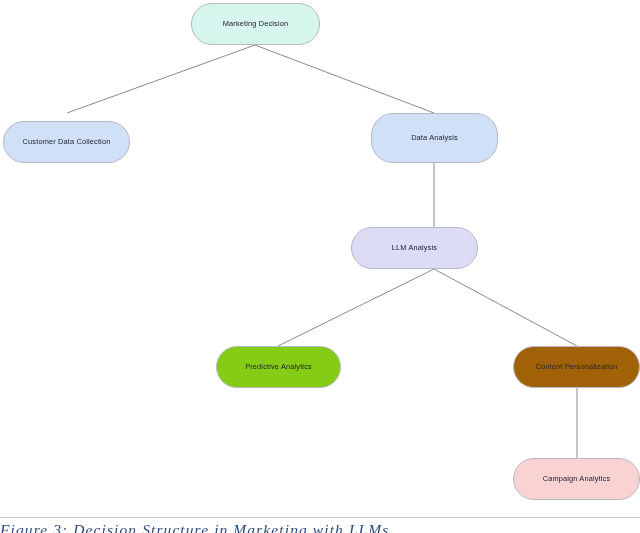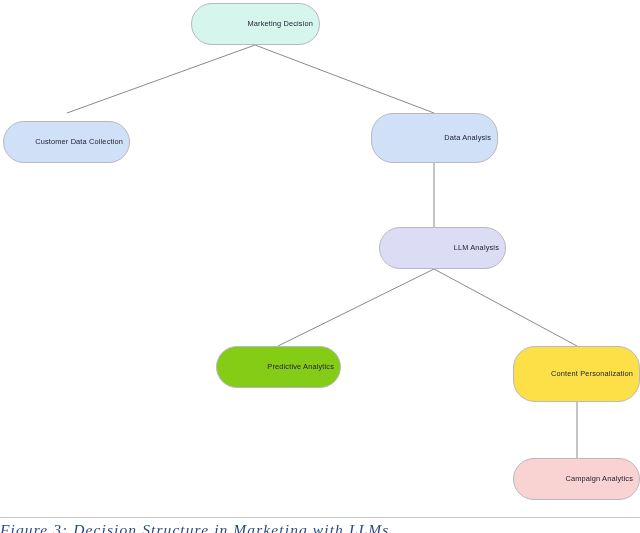--- a/index.html
+++ b/index.html
@@ -27,21 +27,21 @@
     top: 0;
     width: 640px;
     height: 533px;
     pointer-events: none;
   }
   .node {
     position: absolute;
     box-sizing: border-box;
     display: flex;
     align-items: center;
-    justify-content: flex-end;
+    justify-content: center;
     border-radius: 22px;
     border: 1px solid #b9b9c4;
     font-family: "Liberation Sans", sans-serif;
     font-size: 7.4px;
     letter-spacing: 0.15px;
     color: #222233;
     text-align: center;
     white-space: nowrap;
     line-height: 1;
   }
@@ -86,27 +86,27 @@
   <div id="node-layer">
       <div class="node" style="left: 191px; top: 3px; width: 129px; height: 42px; background: rgb(214, 245, 236); border-color: rgb(185, 185, 196); color: rgb(34, 34, 51);">
         <span class="node-label">Marketing Decision</span>
       </div>
       <div class="node" style="left: 3px; top: 113px; width: 127px; height: 42px; background: rgb(207, 224, 247); border-color: rgb(185, 185, 196); color: rgb(34, 34, 51); margin-top: 8px;">
         <span class="node-label">Customer Data Collection</span>
       </div>
       <div class="node" style="left: 371px; top: 113px; width: 127px; height: 50px; background: rgb(207, 224, 247); border-color: rgb(185, 185, 196); color: rgb(34, 34, 51);">
         <span class="node-label">Data Analysis</span>
       </div>
-      <div class="node" style="left: 379px; top: 227px; width: 127px; height: 42px; background: rgb(220, 220, 245); border-color: rgb(185, 185, 196); color: rgb(34, 34, 51);">
+      <div class="node" style="left: 351px; top: 227px; width: 127px; height: 42px; background: rgb(220, 220, 245); border-color: rgb(185, 185, 196); color: rgb(34, 34, 51);">
         <span class="node-label">LLM Analysis</span>
       </div>
       <div class="node" style="left: 216px; top: 346px; width: 125px; height: 42px; background: #84cc16; border-color: rgb(185, 185, 196); color: rgb(34, 34, 51);">
         <span class="node-label">Predictive Analytics</span>
       </div>
-      <div class="node" style="left: 513px; top: 346px; width: 127px; height: 56px; background: #fde047; border-color: rgb(185, 185, 196); color: rgb(34, 34, 51);">
+      <div class="node" style="left: 513px; top: 346px; width: 127px; height: 42px; background: #a16207; border-color: rgb(185, 185, 196); color: rgb(34, 34, 51);">
         <span class="node-label">Content Personalization</span>
       </div>
       <div class="node" style="left: 513px; top: 458px; width: 127px; height: 42px; background: rgb(249, 210, 210); border-color: rgb(185, 185, 196); color: rgb(34, 34, 51);">
         <span class="node-label">Campaign Analytics</span>
       </div>
     </div>
 
   <div class="caption-rule" style="top: 517px; background: rgb(200, 200, 200);"></div>
   <div class="caption" style="top: 521px; color: rgb(43, 74, 125);">Figure 3: Decision Structure in Marketing with LLMs</div>
 

